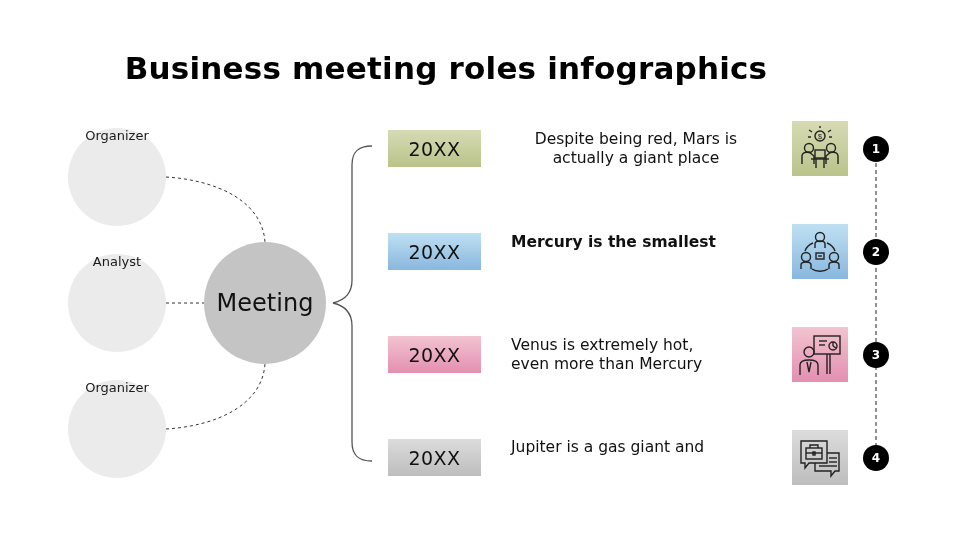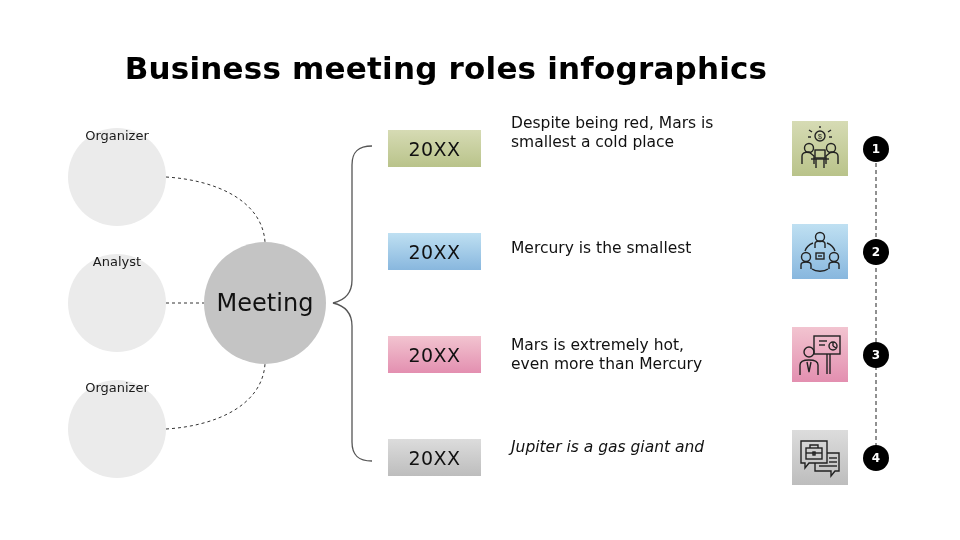--- a/index.html
+++ b/index.html
@@ -79,32 +79,32 @@
 <div class="badge" style="top:233px; background:linear-gradient(#bfe0f2,#88b7de);">
   <span>20XX</span>
 </div>
 <div class="badge" style="top:336px; background:linear-gradient(#f2c4d0,#e38fb0);">
   <span>20XX</span>
 </div>
 <div class="badge" style="top:439px; background:linear-gradient(#dcdcdc,#bdbdbd);">
   <span>20XX</span>
 </div>
 
-<div class="desc" style="top:114px;">
+<div class="desc" style="top:130px;text-align:center;">
   <div>Despite being red, Mars is</div>
-  <div>smallest a cold place</div>
+  <div>actually a giant place</div>
 </div>
-<div class="desc" style="top:239px;">
+<div class="desc" style="top:233px;font-weight:bold;">
   <div>Mercury is the smallest</div>
 </div>
 <div class="desc" style="top:336px;">
-  <div>Mars is extremely hot,</div>
+  <div>Venus is extremely hot,</div>
   <div>even more than Mercury</div>
 </div>
-<div class="desc" style="top:438px;font-style:italic;">
+<div class="desc" style="top:438px;">
   <div>Jupiter is a gas giant and</div>
 </div>
 
 <div class="icon-box" style="top:121px; background:linear-gradient(#d6dbb4,#b9c38a);">
   <svg width="46" height="46" viewBox="0 0 46 46" fill="none" stroke="#222" stroke-width="1.4">
     <circle cx="23" cy="10" r="5"></circle>
     <text x="23" y="13" font-size="7" text-anchor="middle" fill="#222" stroke="none">$</text>
     <line x1="15" y1="6" x2="12" y2="4"></line>
       <line x1="31" y1="6" x2="34" y2="4"></line>
       <line x1="23" y1="2" x2="23" y2="0"></line>

